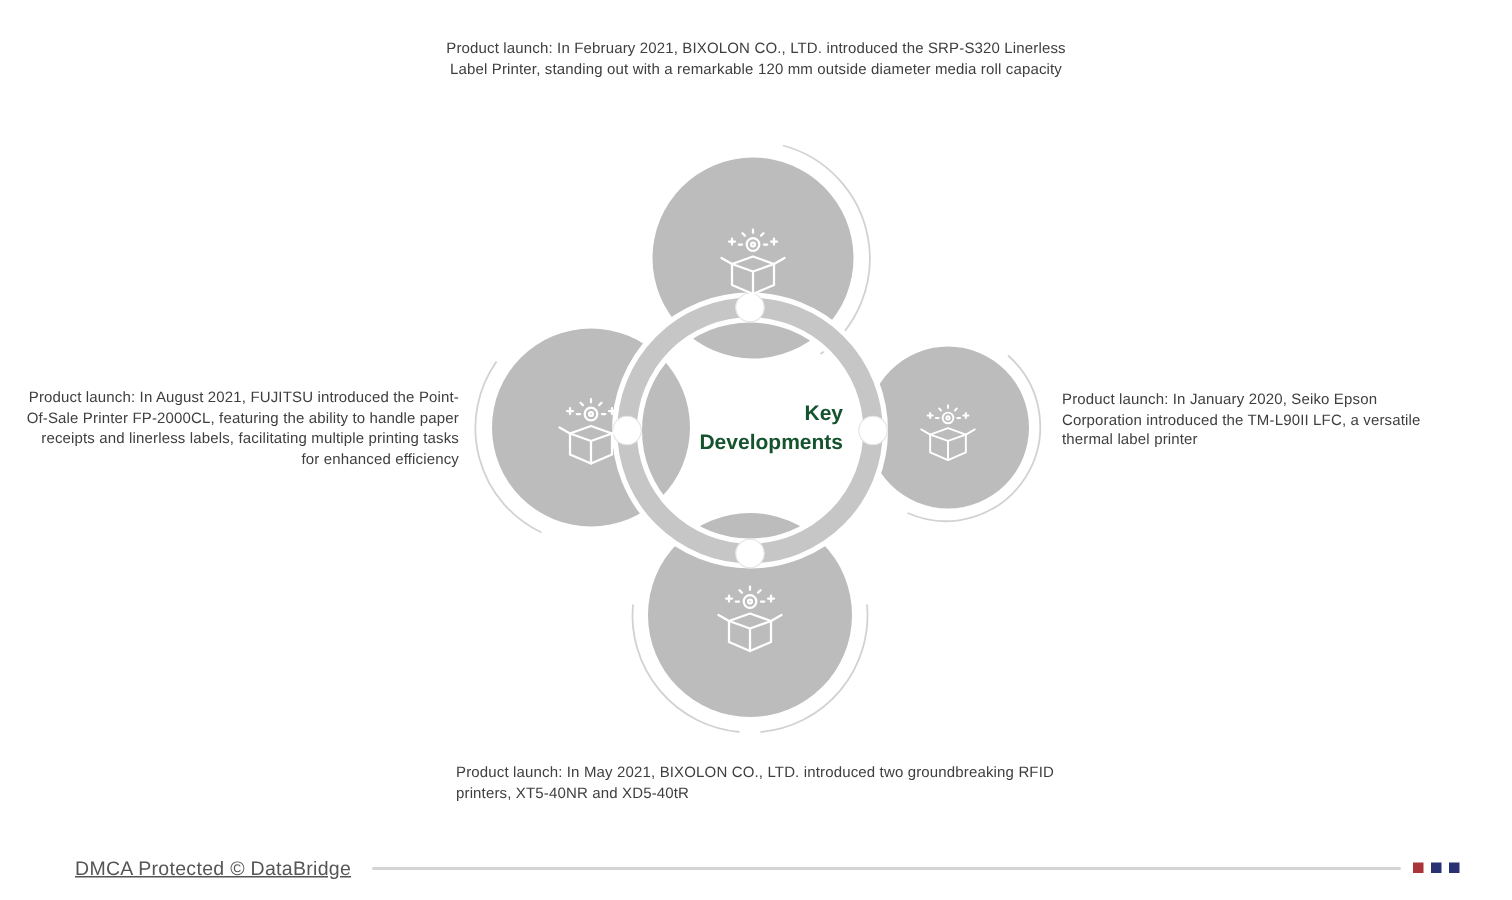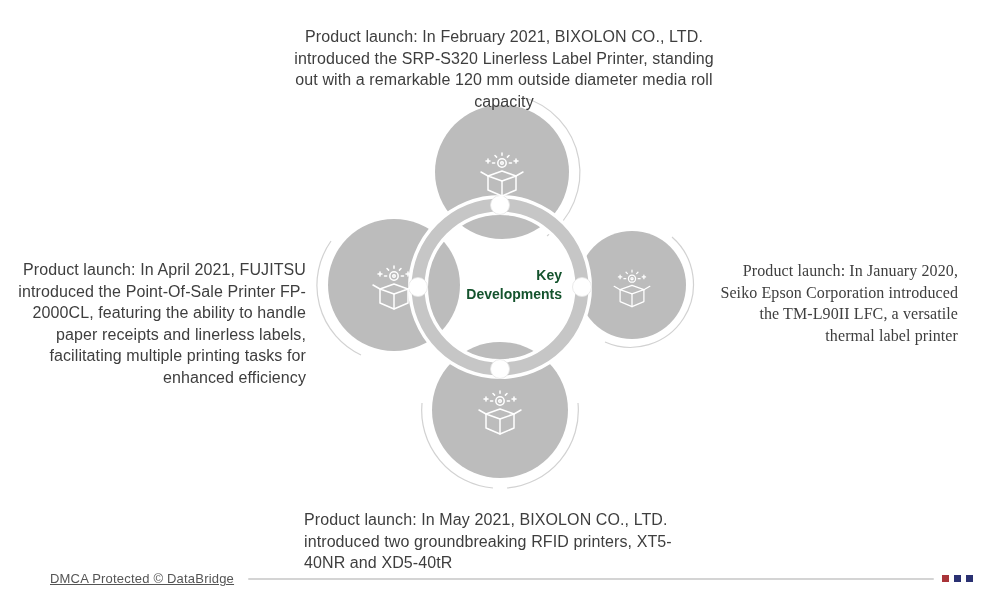--- a/index.html
+++ b/index.html
@@ -15,28 +15,28 @@
     background: #ffffff;
     overflow: hidden;
   }
   .diagram-svg {
     position: absolute;
     left: 0;
     top: 0;
   }
   .annotation {
     position: absolute;
-    font-size: 16px;
+    font-size: 10px;
     line-height: 1.35;
     color: #3e3e3e;
     letter-spacing: 0.1px;
   }
   .annotation.top    { left: 284px; top: 26px;  width: 440px; text-align: center; }
   .annotation.left   { left: 14px;  top: 259px; width: 292px; text-align: right;  }
-  .annotation.right  { left: 708px; top: 260px; width: 250px; text-align: right; font-family: Liberation Serif, serif;   }
+  .annotation.right  { left: 708px; top: 260px; width: 250px; text-align: left;   }
   .annotation.bottom { left: 304px; top: 509px; width: 402px; }
   .center-label {
     position: absolute;
     left: 440px;
     top: 266px;
     width: 122px;
     text-align: right;
     font-size: 14px;
     font-weight: bold;
     color: #14532d;
@@ -135,21 +135,21 @@
     <use href="#launch-icon" xlink:href="#launch-icon" transform="translate(632,288) scale(0.85)"></use>
     <use href="#launch-icon" xlink:href="#launch-icon" transform="translate(500,412)"></use>
   </svg>
 
   <div class="center-label">
     <span>Key</span>
     <span>Developments</span>
   </div>
 
   <div class="annotation top">Product launch: In February 2021, BIXOLON CO., LTD. introduced the SRP-S320 Linerless Label Printer, standing out with a remarkable 120 mm outside diameter media roll capacity</div>
-  <div class="annotation left">Product launch: In April 2021, FUJITSU introduced the Point-Of-Sale Printer FP-2000CL, featuring the ability to handle paper receipts and linerless labels, facilitating multiple printing tasks for enhanced efficiency</div>
+  <div class="annotation left">Product launch: In August 2021, FUJITSU introduced the Point-Of-Sale Printer FP-2000CL, featuring the ability to handle paper receipts and linerless labels, facilitating multiple printing tasks for enhanced efficiency</div>
   <div class="annotation right">Product launch: In January 2020, Seiko Epson Corporation introduced the TM-L90II LFC, a versatile thermal label printer</div>
   <div class="annotation bottom">Product launch: In May 2021, BIXOLON CO., LTD. introduced two groundbreaking RFID printers, XT5-40NR and XD5-40tR</div>
 
   <div class="footer">
     <span class="dmca-text">DMCA Protected © DataBridge</span>
     <div class="footer-line"></div>
     <div class="brand-squares">
       <i class="sq-red"></i>
       <i class="sq-navy"></i>
       <i class="sq-navy"></i>

